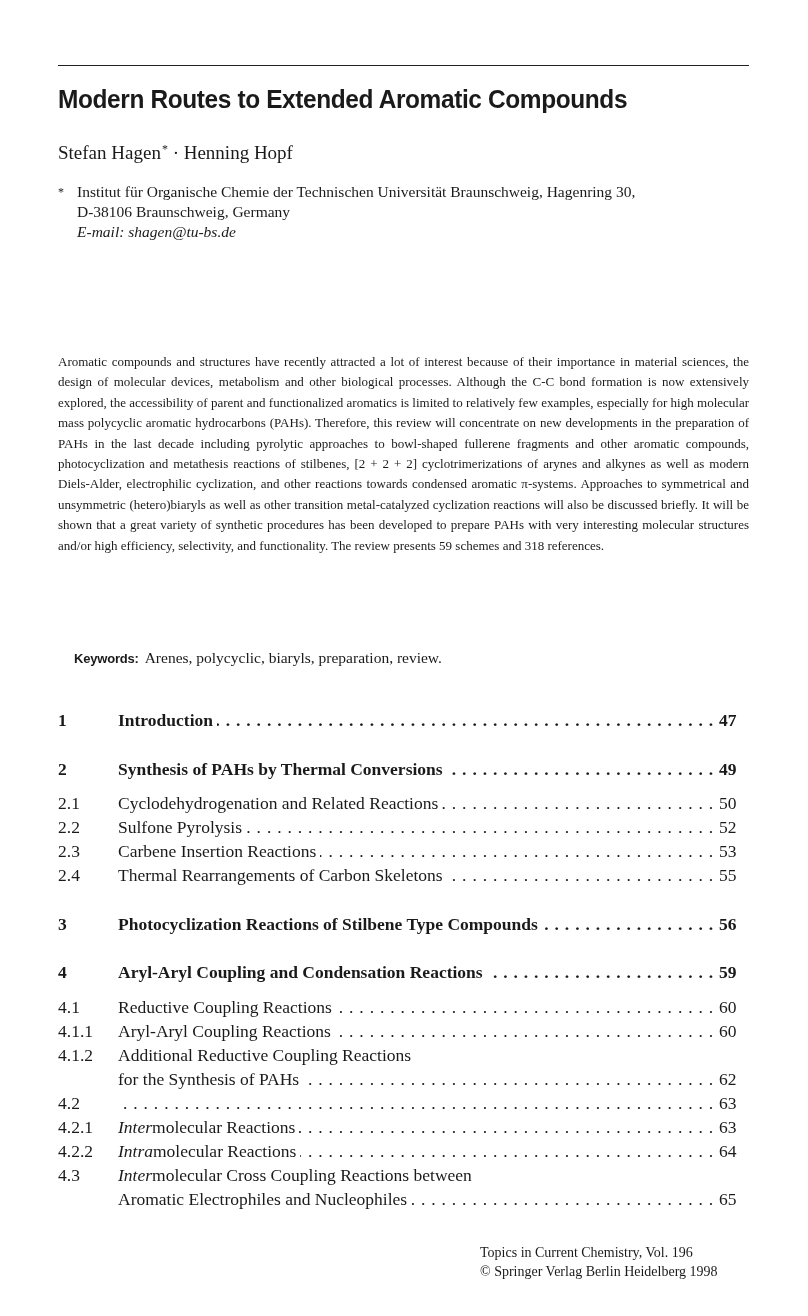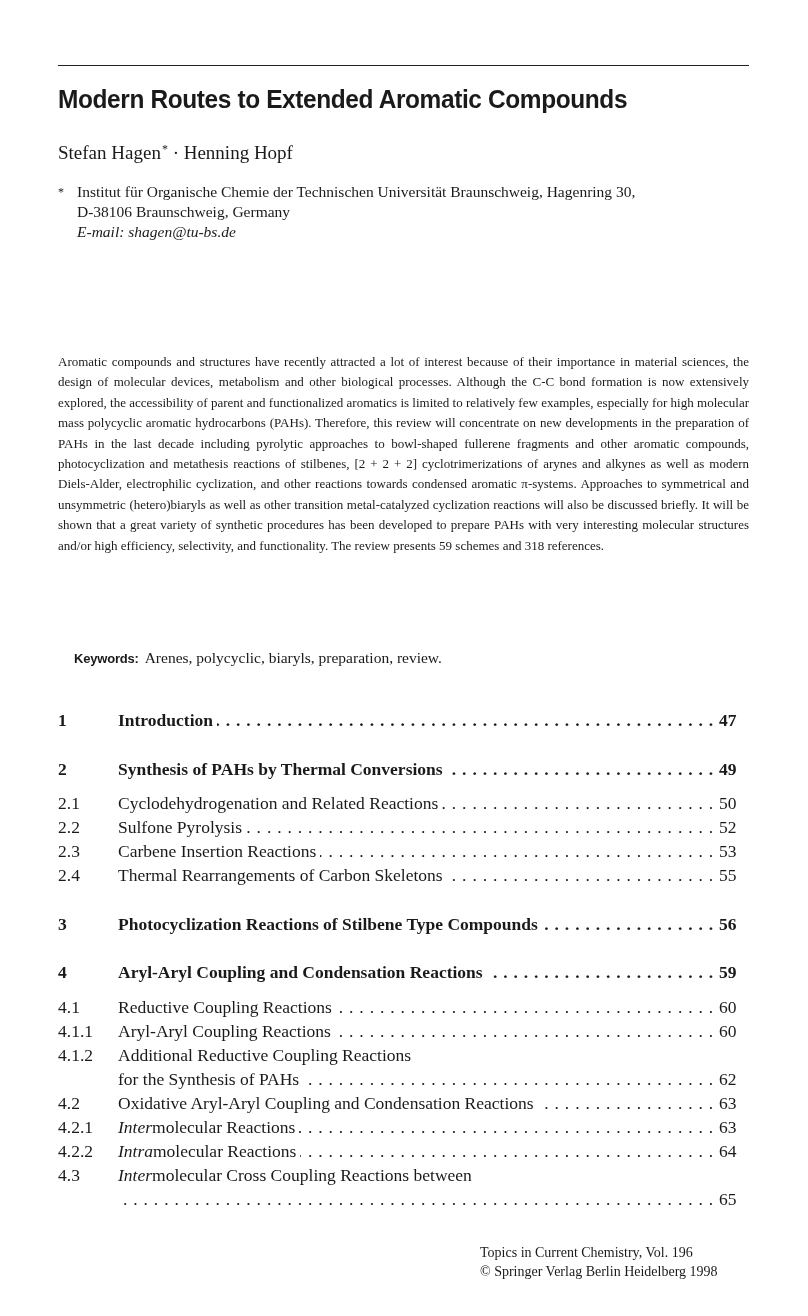--- a/index.html
+++ b/index.html
@@ -165,21 +165,20 @@
       <span class="num"></span>
       <span class="body">
         <span class="label"><span>for the Synthesis of PAHs</span></span>
         <span class="dots">........................................................................................................................</span>
         <span class="page">62</span>
       </span>
     </div>
     <div class="toc-row" style="top: 1091px;">
       <span class="num">4.2</span>
       <span class="body">
-        <span class="label"><span>Oxidative Aryl-Aryl Coupling and Condensation Reactions</span></span>
         <span class="dots">........................................................................................................................</span>
         <span class="page">63</span>
       </span>
     </div>
     <div class="toc-row" style="top: 1115px;">
       <span class="num">4.2.1</span>
       <span class="body">
         <span class="label"><span class="lead-italic">Inter</span><span>molecular Reactions</span></span>
         <span class="dots">........................................................................................................................</span>
         <span class="page">63</span>
@@ -195,20 +194,21 @@
     </div>
     <div class="toc-row" style="top: 1163px;">
       <span class="num">4.3</span>
       <span class="body">
         <span class="label"><span class="lead-italic">Inter</span><span>molecular Cross Coupling Reactions between</span></span>
       </span>
     </div>
     <div class="toc-row" style="top: 1187px;">
       <span class="num"></span>
       <span class="body">
+        <span class="label"><span>Aromatic Electrophiles and Nucleophiles</span></span>
         <span class="dots">........................................................................................................................</span>
         <span class="page">65</span>
       </span>
     </div>
   </div>
 
 <div class="footer">
   <div>Topics in Current Chemistry, Vol. 196</div>
   <div>© Springer Verlag  Berlin Heidelberg 1998</div>
 </div>

